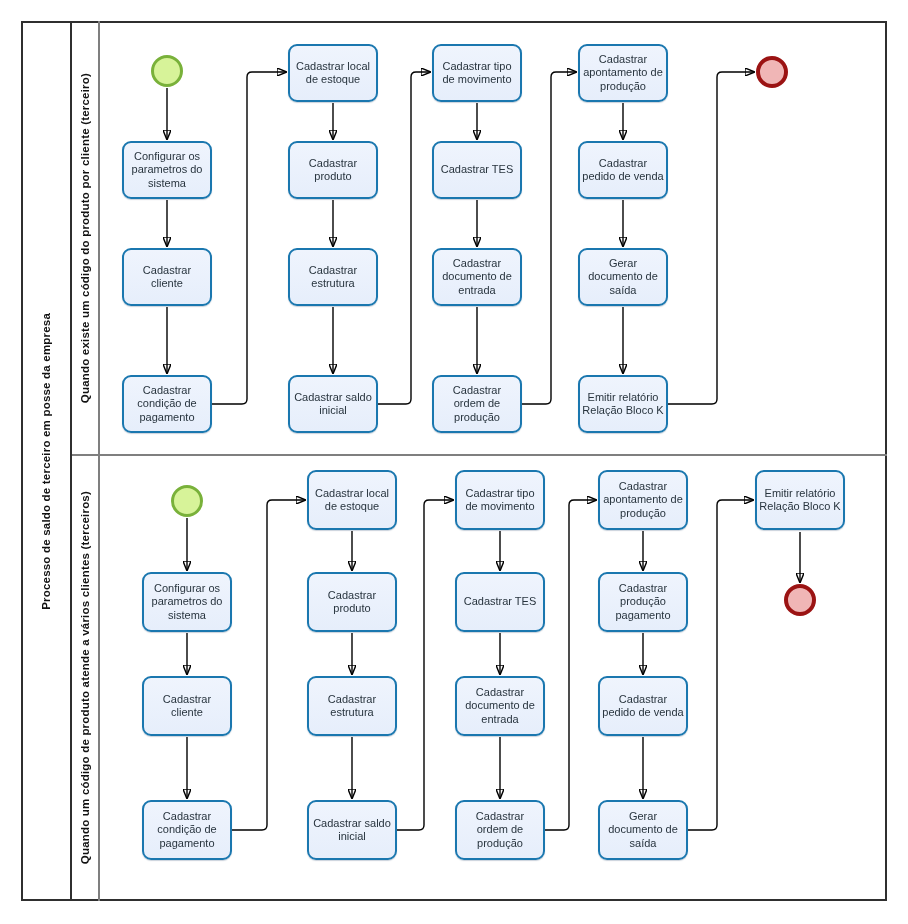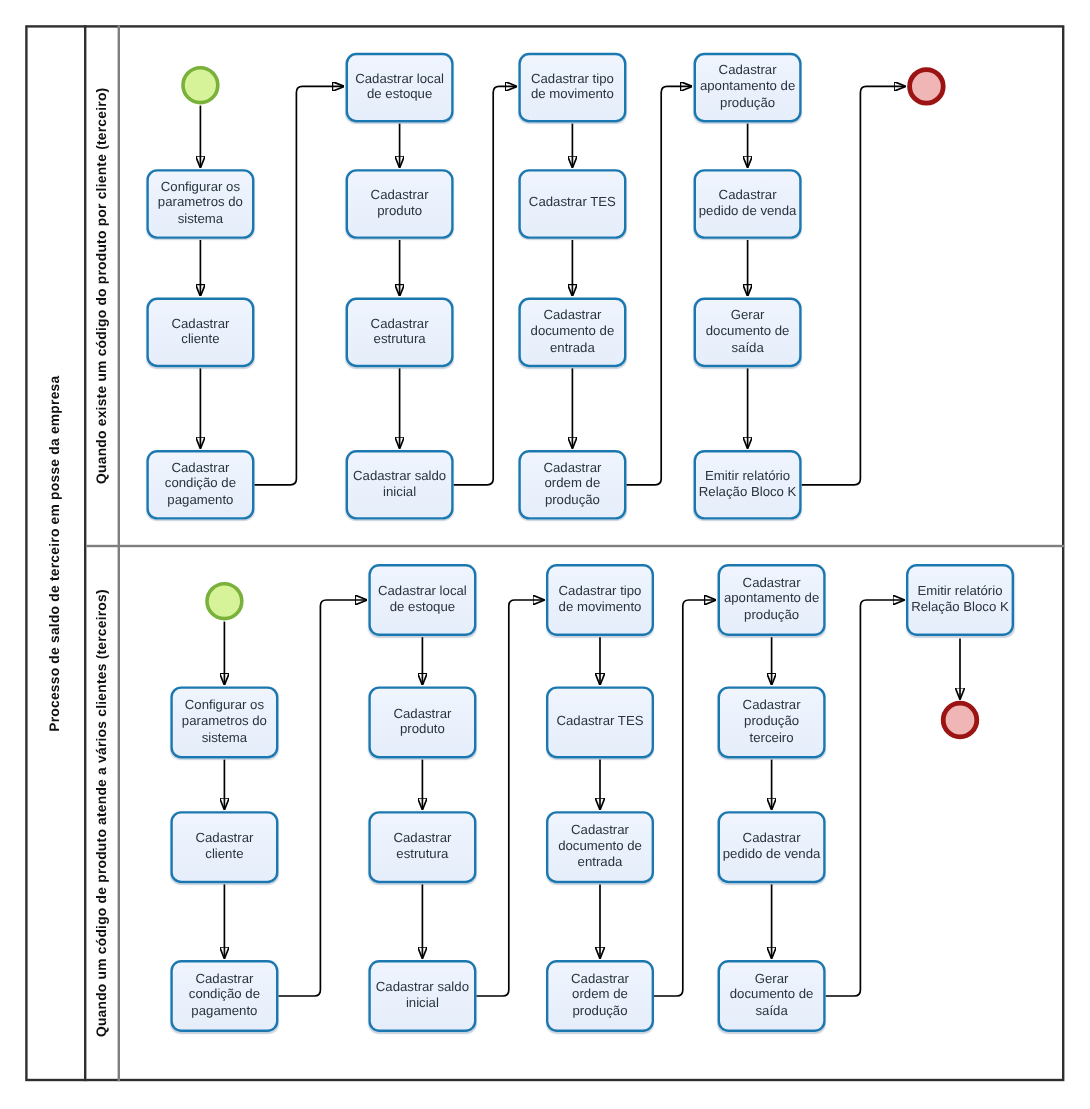--- a/index.html
+++ b/index.html
@@ -123,18 +123,18 @@
   <div class="task h60" style="left:142px;top:800px;">Cadastrar condição de pagamento</div>
   <div class="task h60" style="left:307px;top:470px;">Cadastrar local de estoque</div>
   <div class="task h60" style="left:307px;top:572px;">Cadastrar produto</div>
   <div class="task h60" style="left:307px;top:676px;">Cadastrar estrutura</div>
   <div class="task h60" style="left:307px;top:800px;">Cadastrar saldo inicial</div>
   <div class="task h60" style="left:455px;top:470px;">Cadastrar tipo de movimento</div>
   <div class="task h60" style="left:455px;top:572px;">Cadastrar TES</div>
   <div class="task h60" style="left:455px;top:676px;">Cadastrar documento de entrada</div>
   <div class="task h60" style="left:455px;top:800px;">Cadastrar ordem de produção</div>
   <div class="task h60" style="left:598px;top:470px;">Cadastrar apontamento de produção</div>
-  <div class="task h60" style="left:598px;top:572px;">Cadastrar produção terceiro</div>
+  <div class="task h60" style="left:598px;top:572px;">Cadastrar produção pagamento</div>
   <div class="task h60" style="left:598px;top:676px;">Cadastrar pedido de venda</div>
   <div class="task h60" style="left:598px;top:800px;">Gerar documento de saída</div>
   <div class="task h60" style="left:755px;top:470px;">Emitir relatório Relação Bloco K</div>
 
 </div>
 
 </body></html>

